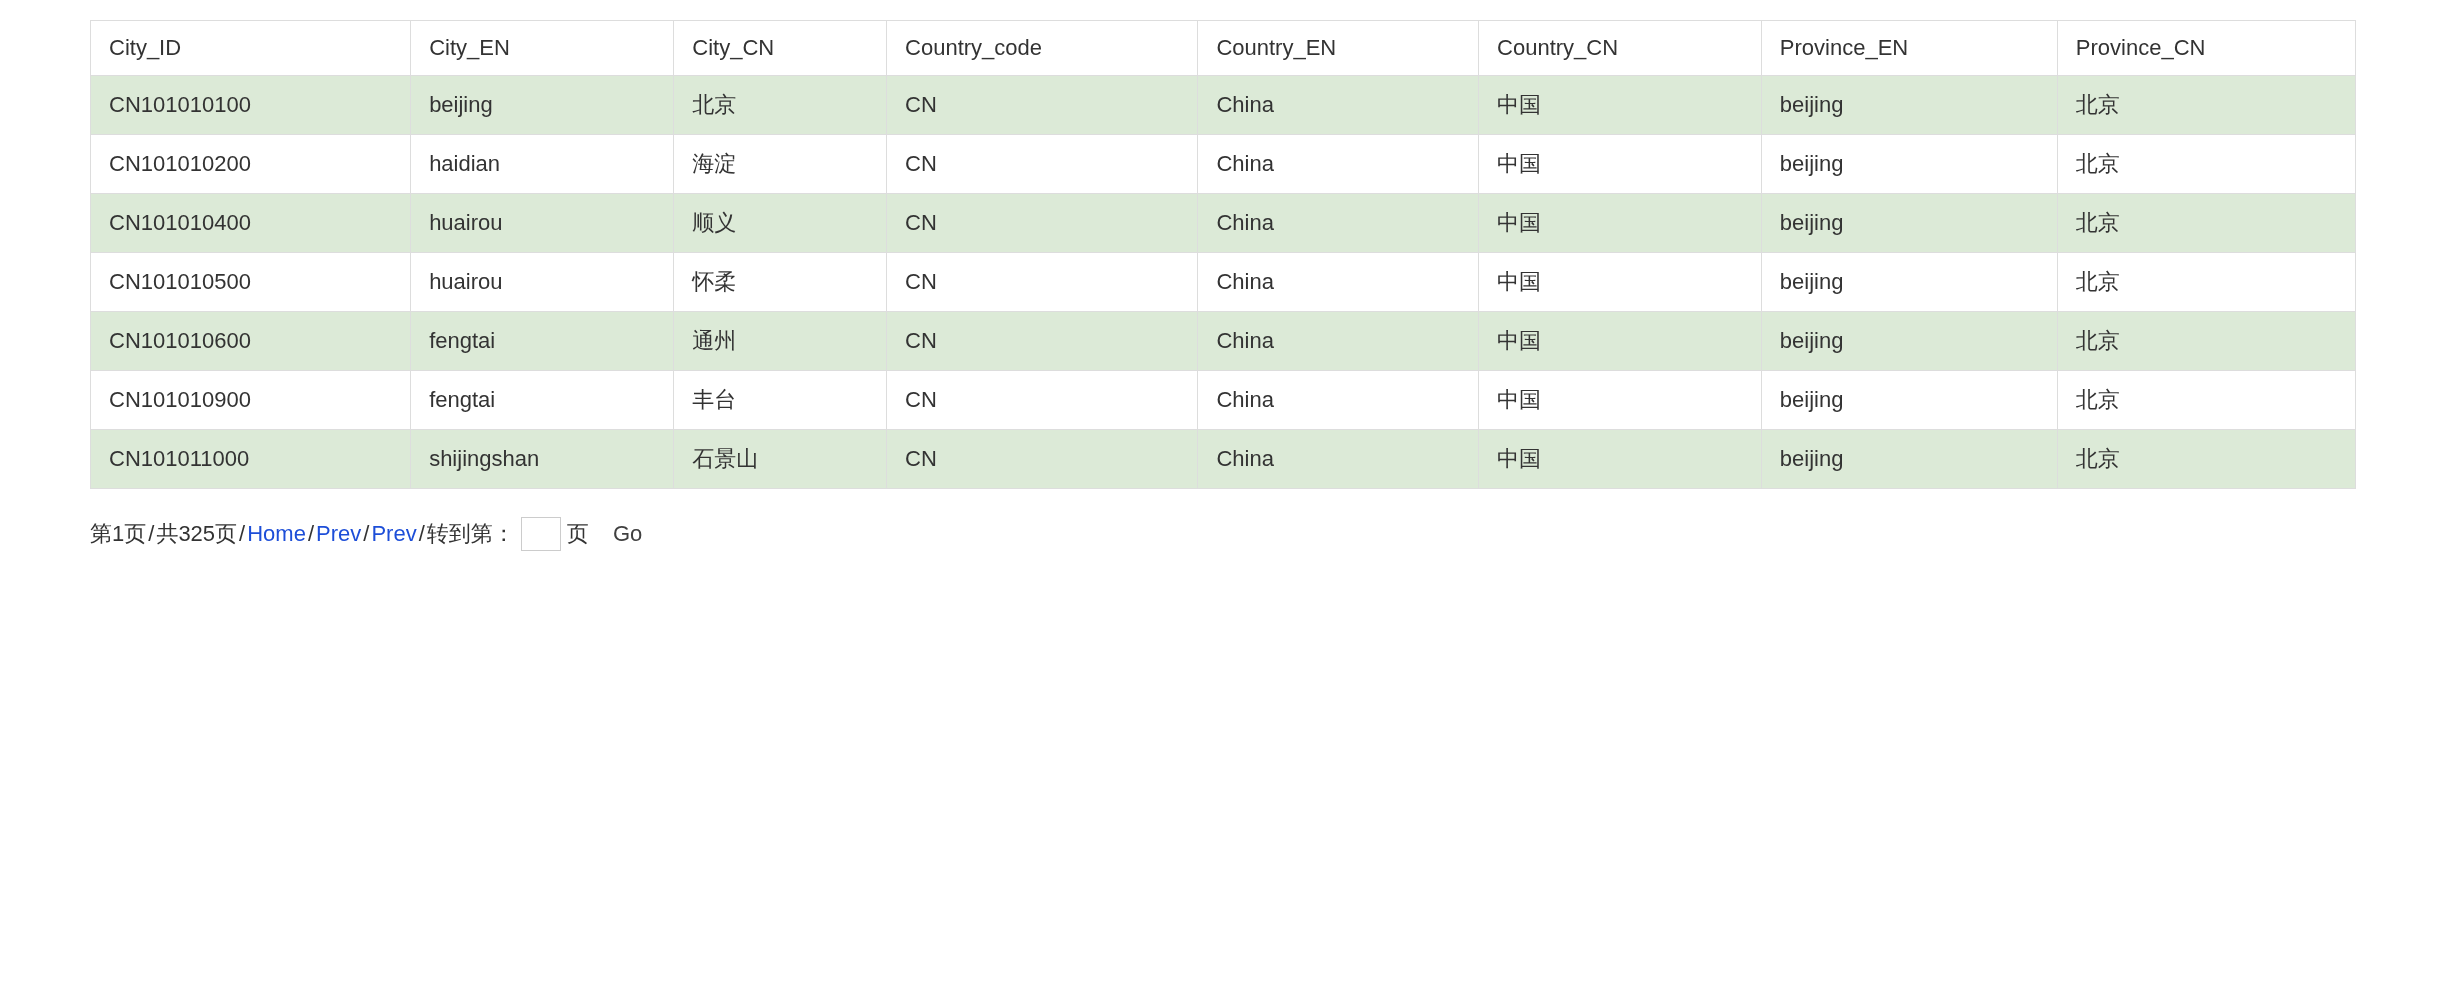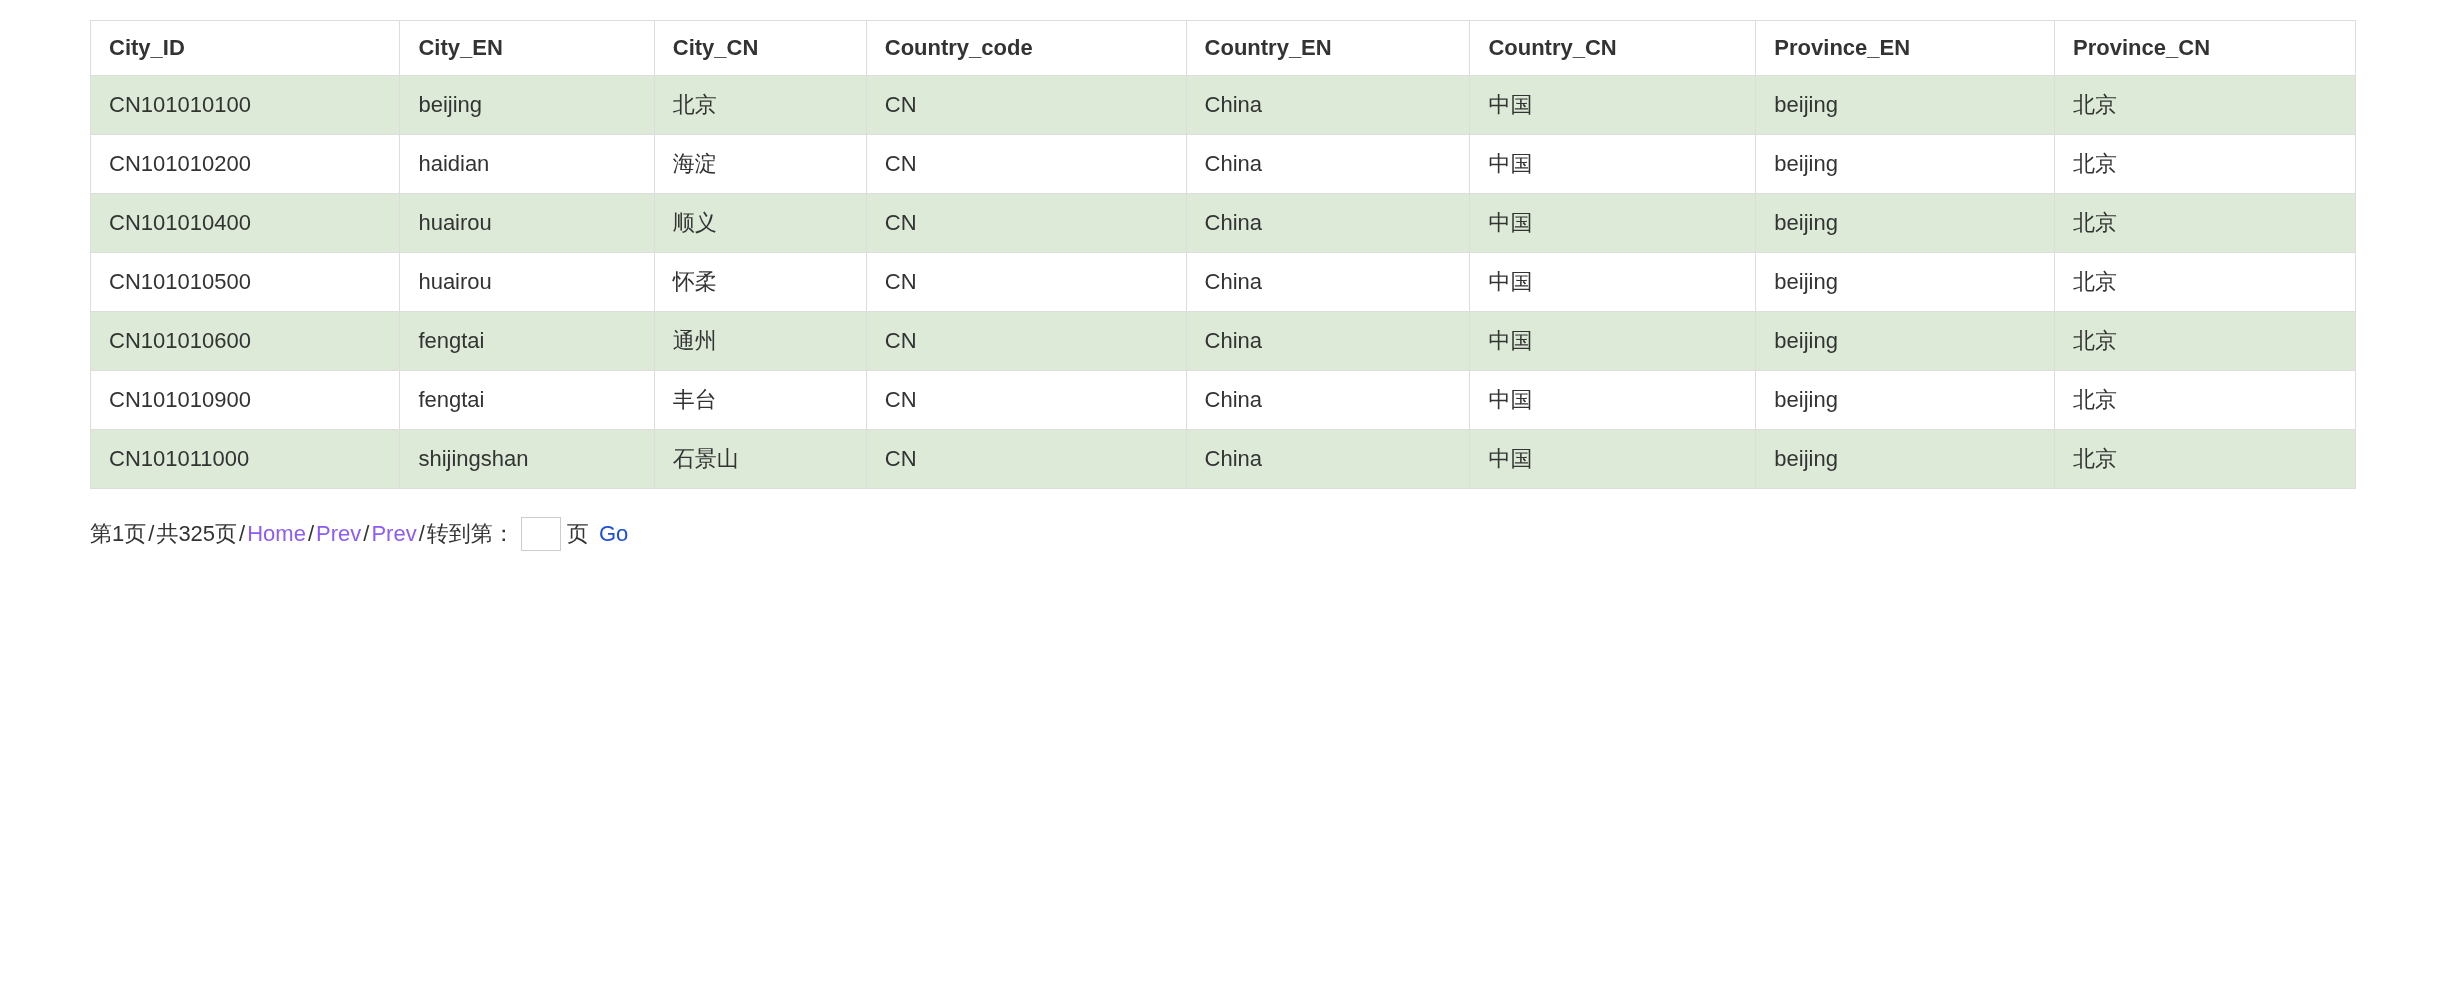--- a/index.html
+++ b/index.html
@@ -20,59 +20,59 @@
       border: 1px solid #dddddd;
     }
     th, td {
       text-align: left;
       padding: 14px 18px;
       border: 1px solid #dddddd;
       font-size: 22px;
       color: #333333;
     }
     th {
-      font-weight: 700;
+      font-weight: 400;
       background: #ffffff;
     }
     tbody tr:nth-child(odd) td {
       background: #dcead7;
     }
     tbody tr:nth-child(even) td {
       background: #ffffff;
     }
     .pagination {
       margin-top: 28px;
       font-size: 22px;
       color: #333333;
       display: flex;
       align-items: center;
       flex-wrap: wrap;
     }
     .pagination a {
-      color: #8b5cf6;
+      color: #1d4ed8;
       text-decoration: none;
       cursor: pointer;
     }
     .pagination .sep {
       margin: 0 2px;
     }
     .pagination input.page-input {
       width: 40px;
       height: 34px;
       border: 1px solid #cccccc;
       margin: 0 6px;
       font-size: 20px;
       text-align: center;
       vertical-align: middle;
     }
     .pagination .go-link {
-      color: #1d4ed8;
+      color: #404040;
       text-decoration: none;
       cursor: pointer;
-      margin-left: 4px;
+      margin-left: 18px;
     }
   </style>
 </head>
 <body>
 
 <table>
   <thead>
     <tr>
         <th>City_ID</th>
         <th>City_EN</th>

